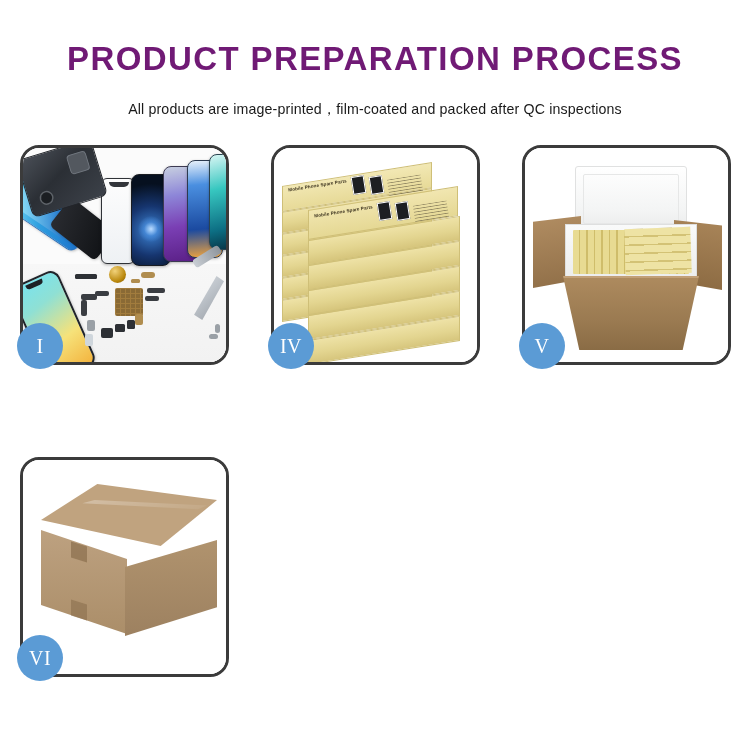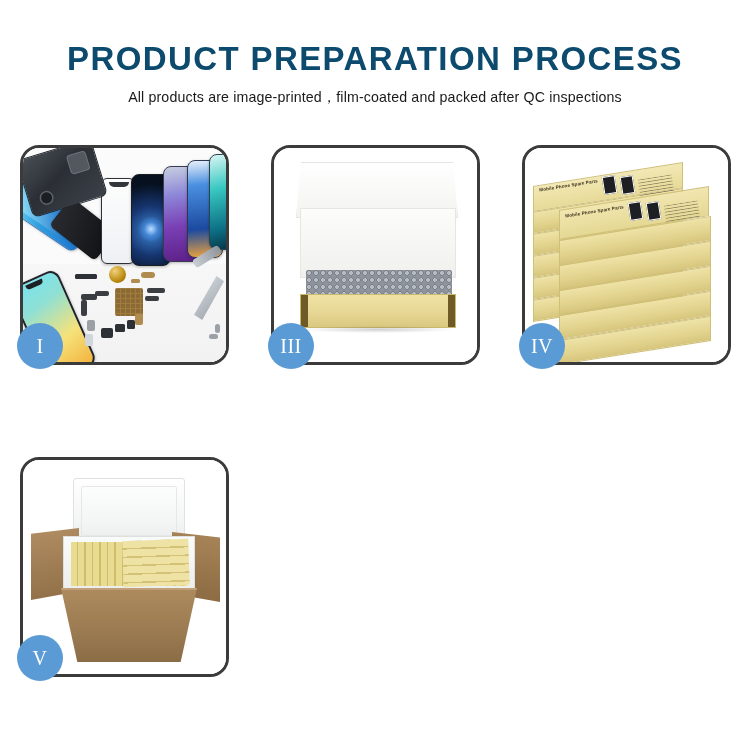--- a/index.html
+++ b/index.html
@@ -18,26 +18,26 @@
   }
 
   
   .header { position: absolute; left: 0; top: 0; width: 750px; text-align: center; }
   .title {
     margin: 0;
     padding-top: 42px;
     font-size: 33px;
     letter-spacing: 1.4px;
     font-weight: bold;
-    color: #0c4a6e;
+    color: #701a75;
     line-height: 1.05;
     font-family: "Liberation Sans", sans-serif;
   }
   .subtitle {
-    margin: 0;
+    margin: 12px;
     padding-top: 11px;
     font-size: 14.2px;
     color: #1a1a1a;
     letter-spacing: 0.15px;
     font-family: "Liberation Sans", sans-serif;
   }
 
   
   .grid {
     position: absolute;
@@ -462,35 +462,20 @@
 
         <div class="screwdriver"></div>
         <div class="tweezer"></div>
       </div>
       <div class="badge">
         <span>I</span>
       </div>
     </div>
 
 
-    <div class="panel">
-      <div class="panel-inner p3">
-        <div class="box3-lid"></div>
-        <div class="box3-back"></div>
-        <div class="box3-foam"></div>
-        <div class="box3-front">
-          <span class="endL"></span>
-          <span class="endR"></span>
-        </div>
-        <div class="box3-shadow"></div>
-      </div>
-      <div class="badge">
-        <span>III</span>
-      </div>
-    </div>
 
     <div class="panel">
       <div class="panel-inner p4">
         <div class="stack">
 
           <div class="bx layer" style="left:2px;top:34px;width:150px;height:22px;transform:skewY(-9deg);"></div>
           <div class="bx layer" style="left:2px;top:56px;width:150px;height:22px;transform:skewY(-9deg);"></div>
           <div class="bx layer" style="left:2px;top:78px;width:150px;height:22px;transform:skewY(-9deg);"></div>
           <div class="bx layer" style="left:2px;top:100px;width:150px;height:22px;transform:skewY(-9deg);"></div>
           <div class="bx layer" style="left:2px;top:122px;width:150px;height:22px;transform:skewY(-9deg);"></div>
@@ -533,15 +518,28 @@
         <div class="tray5"></div>
         <div class="goods5"></div>
         <div class="goods5b"></div>
         <div class="carton5"></div>
       </div>
       <div class="badge">
         <span>V</span>
       </div>
     </div>
 
+    <div class="panel">
+      <div class="panel-inner p6">
+        <div class="c6-top"></div>
+        <div class="c6-seam"></div>
+        <div class="c6-left"></div>
+        <div class="c6-right"></div>
+        <div class="c6-tapeA"></div>
+        <div class="c6-tapeB"></div>
+      </div>
+      <div class="badge">
+        <span>VI</span>
+      </div>
+    </div>
 
   </div>
 </div>
 
 </body></html>

